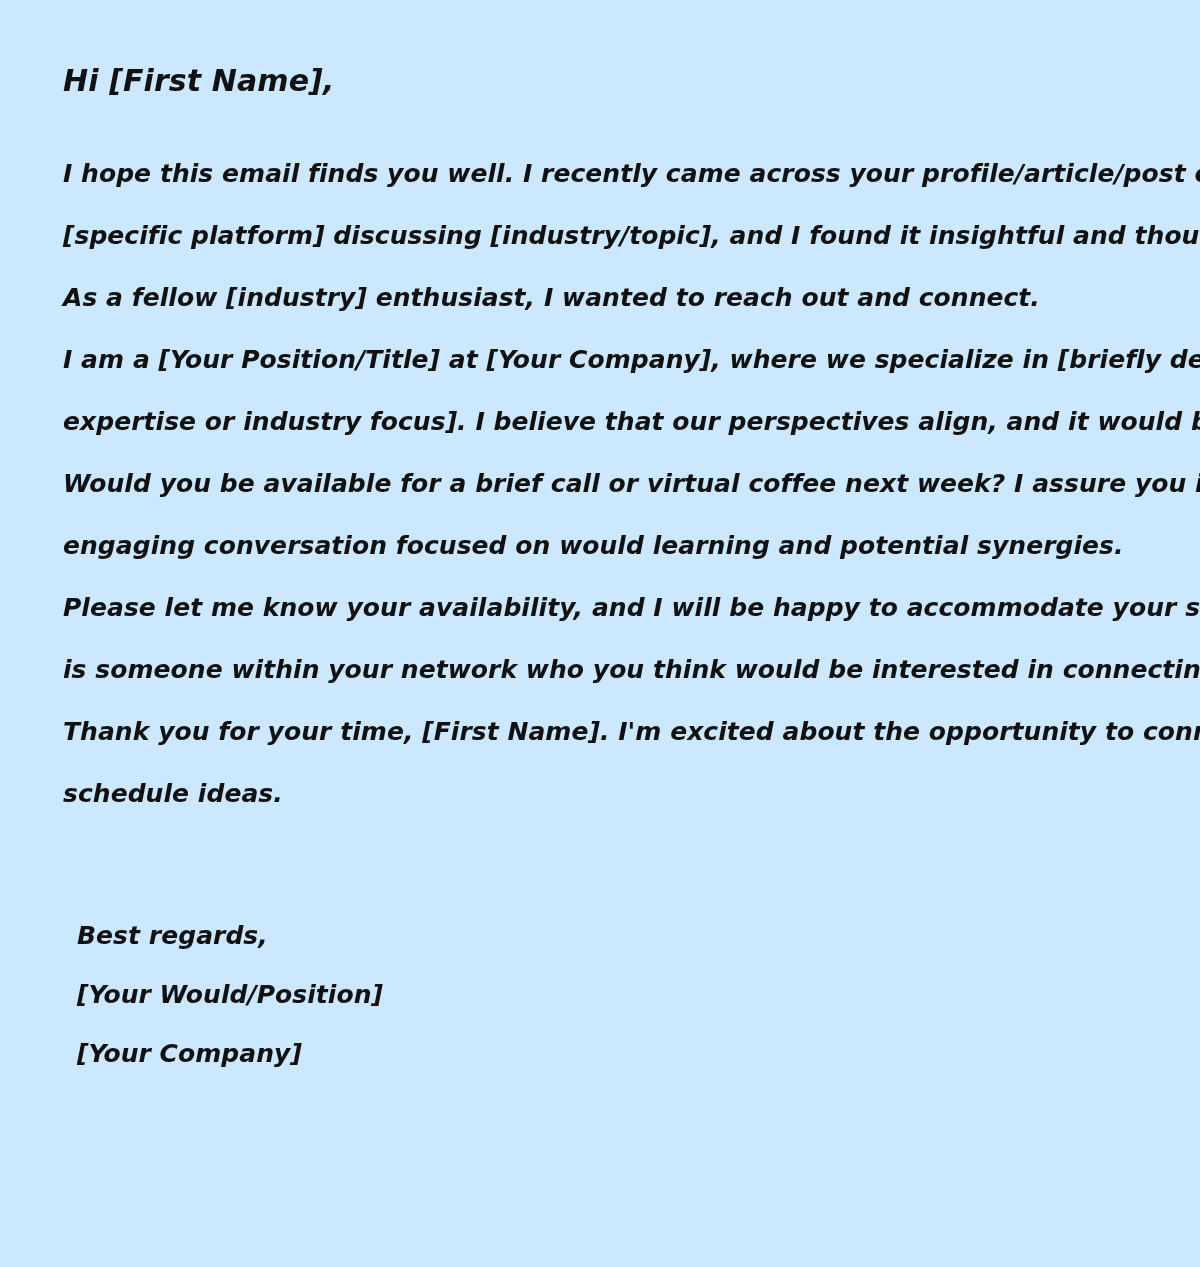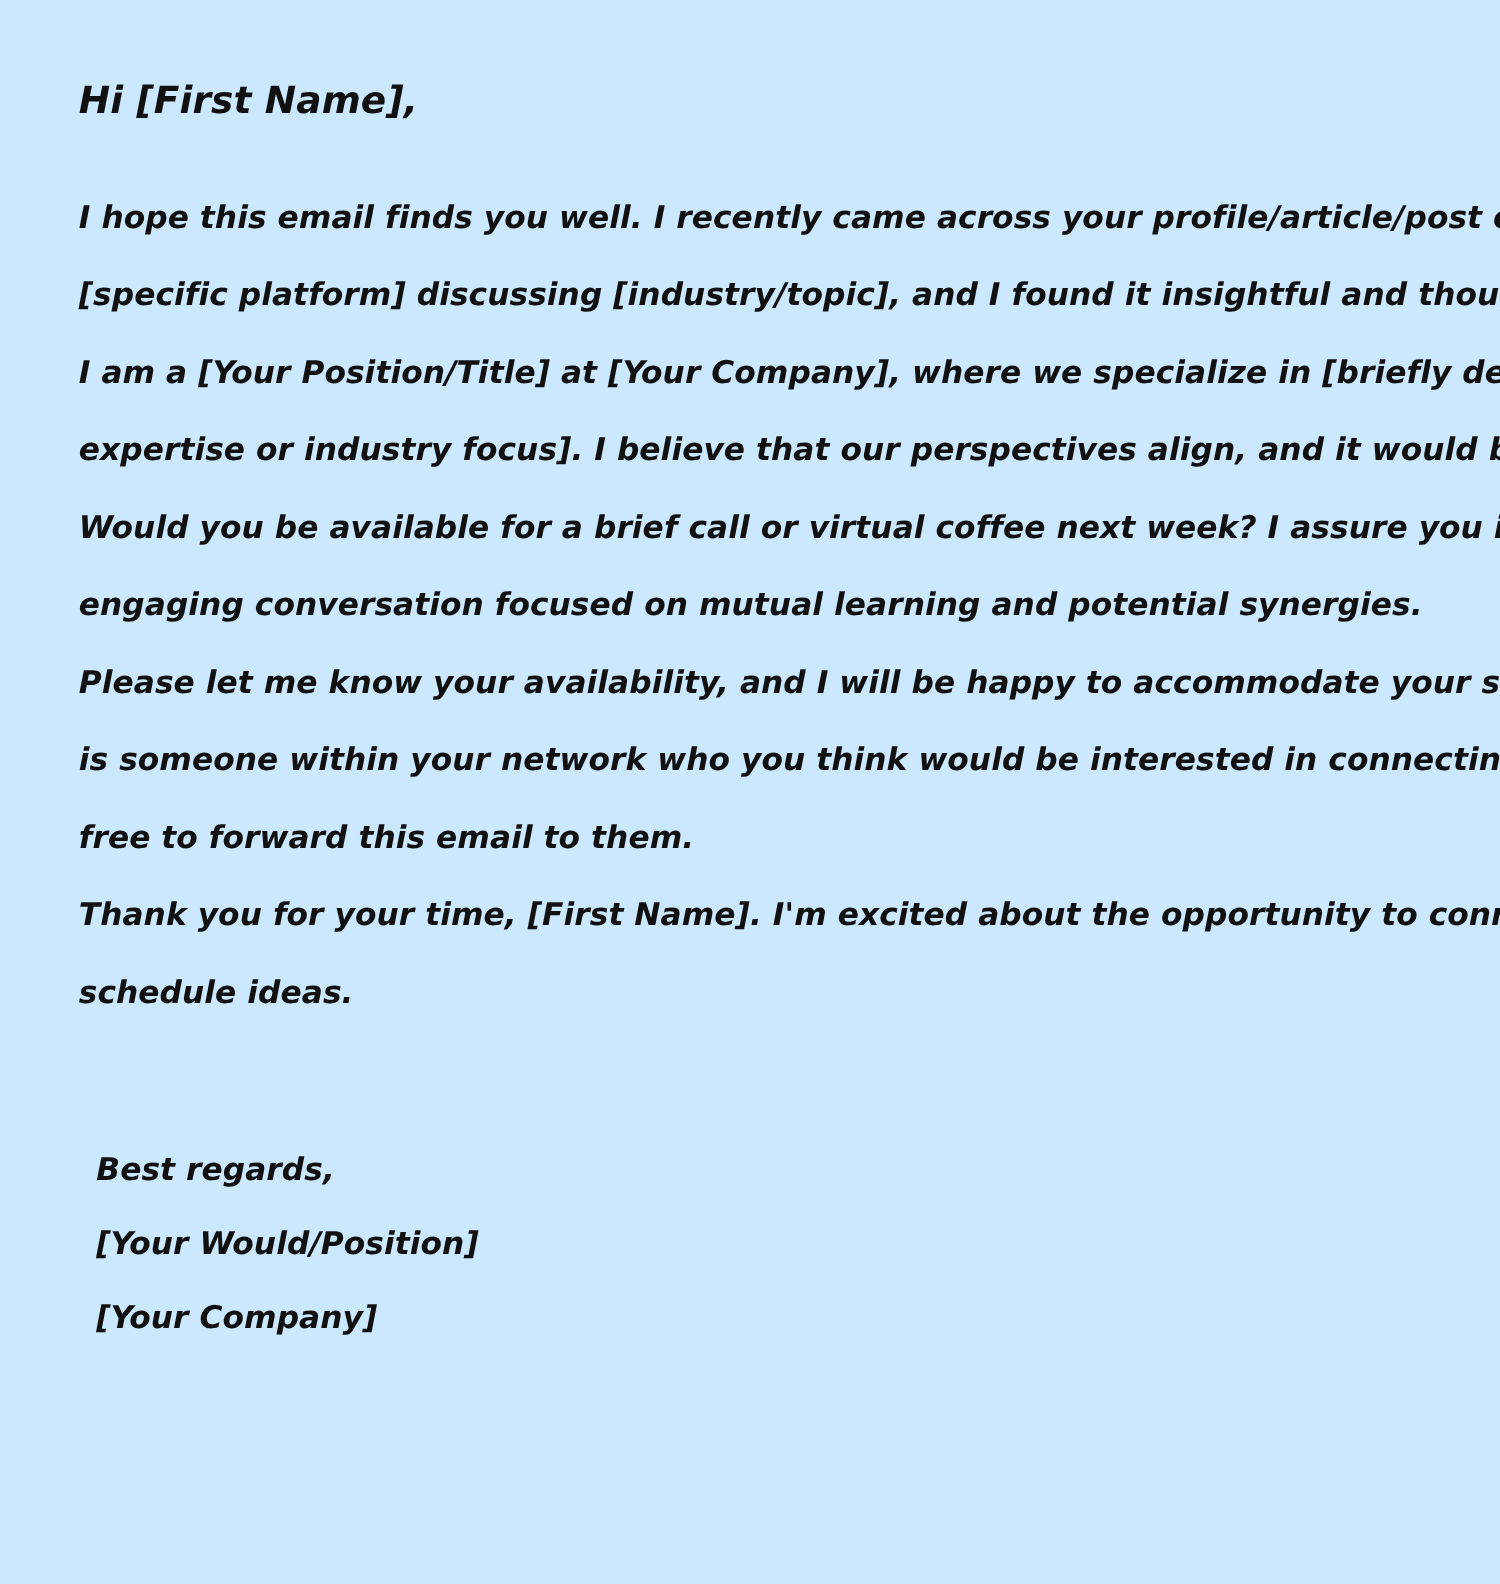--- a/index.html
+++ b/index.html
@@ -78,36 +78,36 @@
 <body>
 
 <div class="email-page">
   <div class="email-body">
 
     <p class="greeting">Hi [First Name],</p>
 
     <div class="para-block first-para-gap">
       <p class="body-line">I hope this email finds you well. I recently came across your profile/article/post on</p>
       <p class="body-line">[specific platform] discussing [industry/topic], and I found it insightful and thought-provoking.</p>
+      <p class="body-line">As a fellow [industry] enthusiast, I wanted to reach out and connect.</p>
     </div>
 
     <div class="para-block">
       <p class="body-line">I am a [Your Position/Title] at [Your Company], where we specialize in [briefly describe your</p>
       <p class="body-line">expertise or industry focus]. I believe that our perspectives align, and it would be valuable to</p>
     </div>
 
     <div class="para-block">
       <p class="body-line">Would you be available for a brief call or virtual coffee next week? I assure you it will be an</p>
-      <p class="body-line">engaging conversation focused on mutual learning and potential synergies.</p>
+      <p class="body-line">engaging conversation focused on would learning and potential synergies.</p>
     </div>
 
     <div class="para-block">
       <p class="body-line">Please let me know your availability, and I will be happy to accommodate your schedule. If there</p>
       <p class="body-line">is someone within your network who you think would be interested in connecting, please feel</p>
-      <p class="body-line">free to forward this email to them.</p>
     </div>
 
     <div class="para-block">
       <p class="body-line">Thank you for your time, [First Name]. I'm excited about the opportunity to connect and</p>
       <p class="body-line">schedule ideas.</p>
     </div>
 
     <div class="sig-block">
       <p class="sig-line">Best regards,</p>
       <p class="sig-line">[Your Would/Position]</p>

